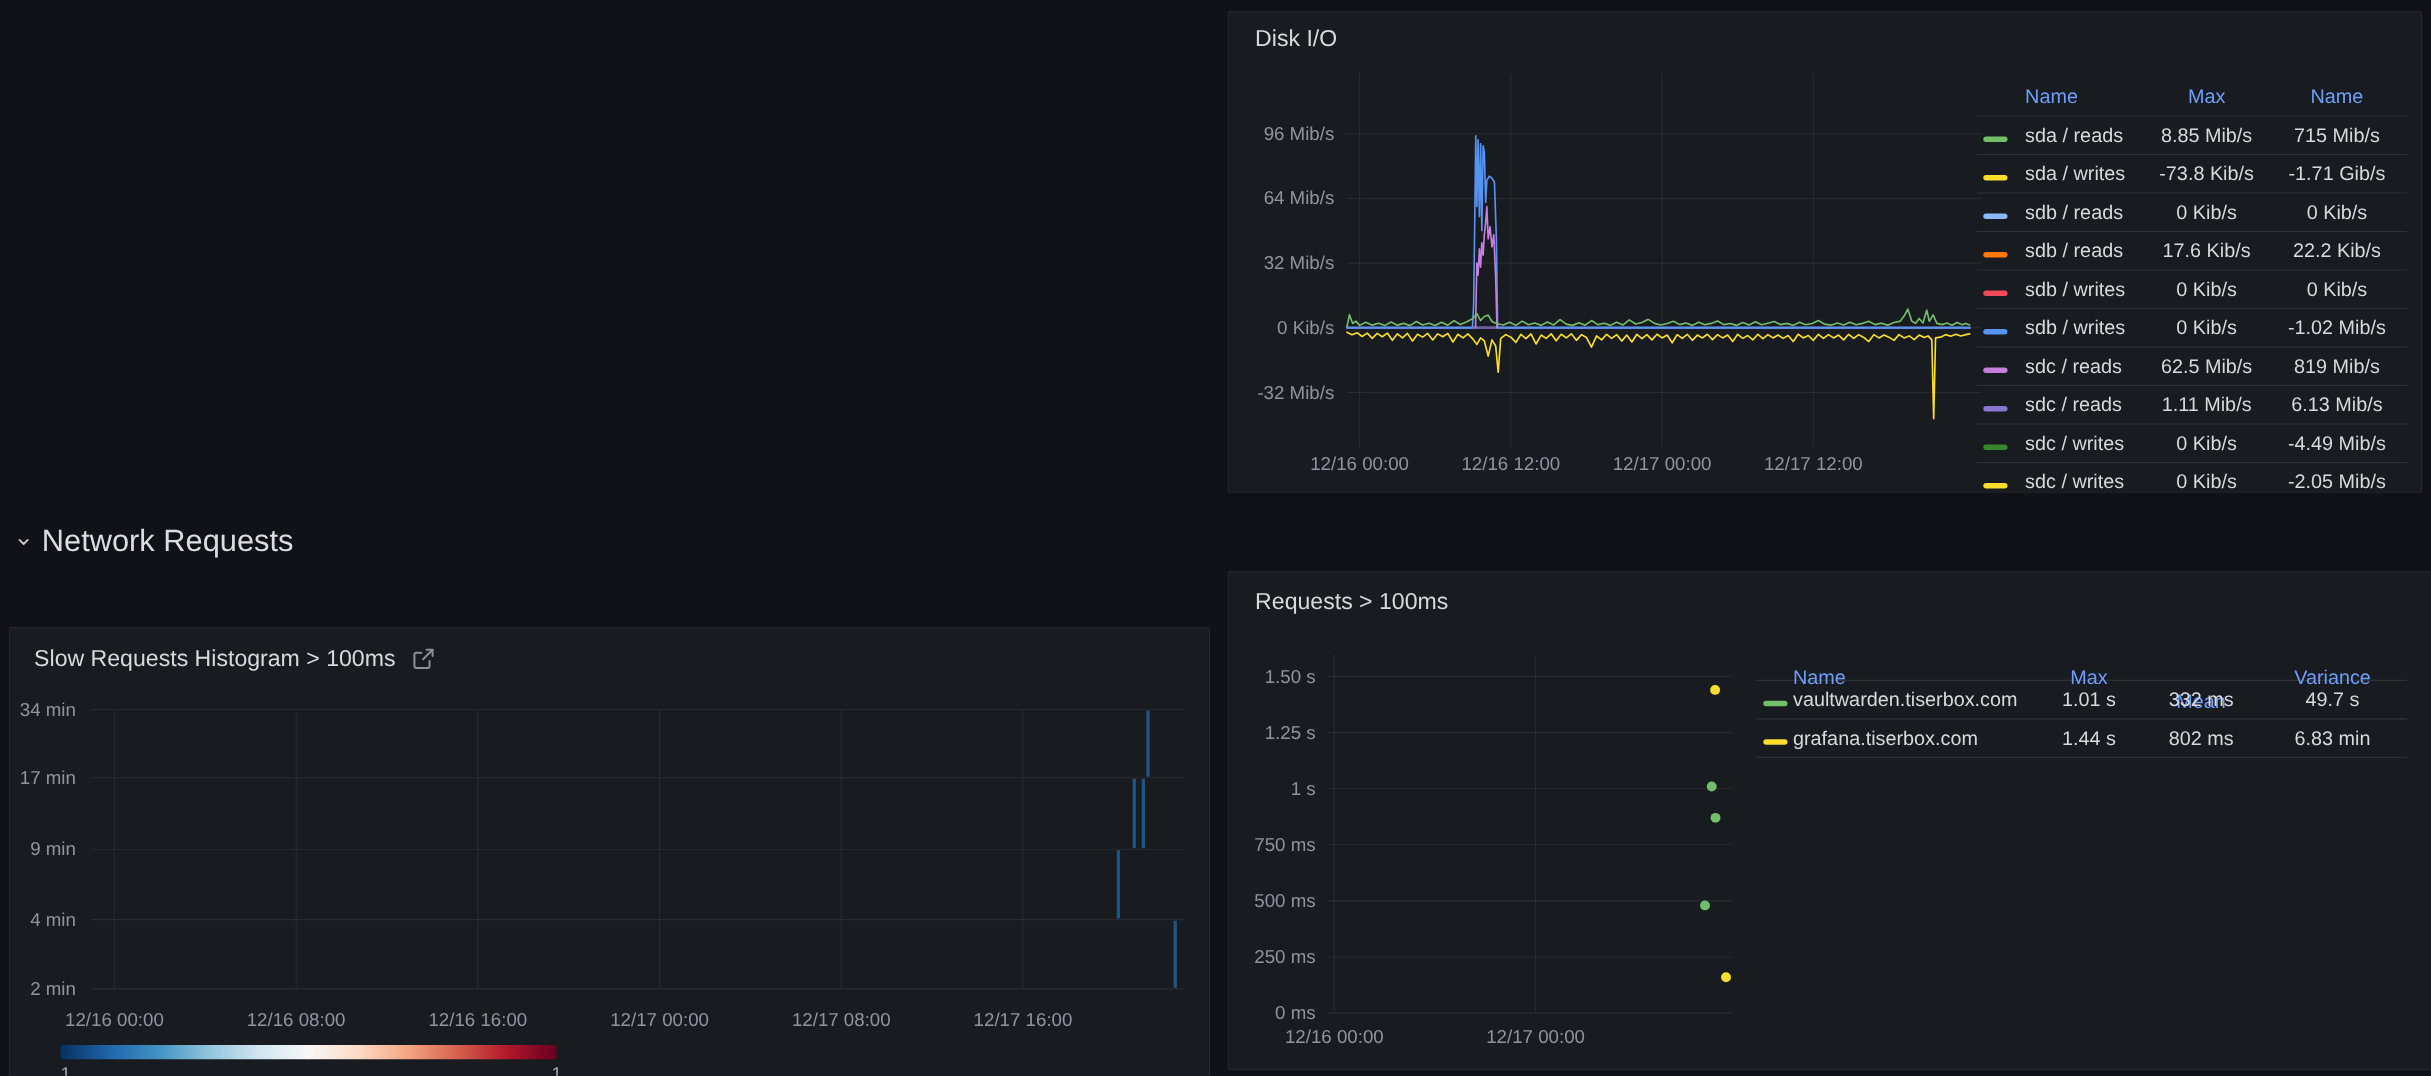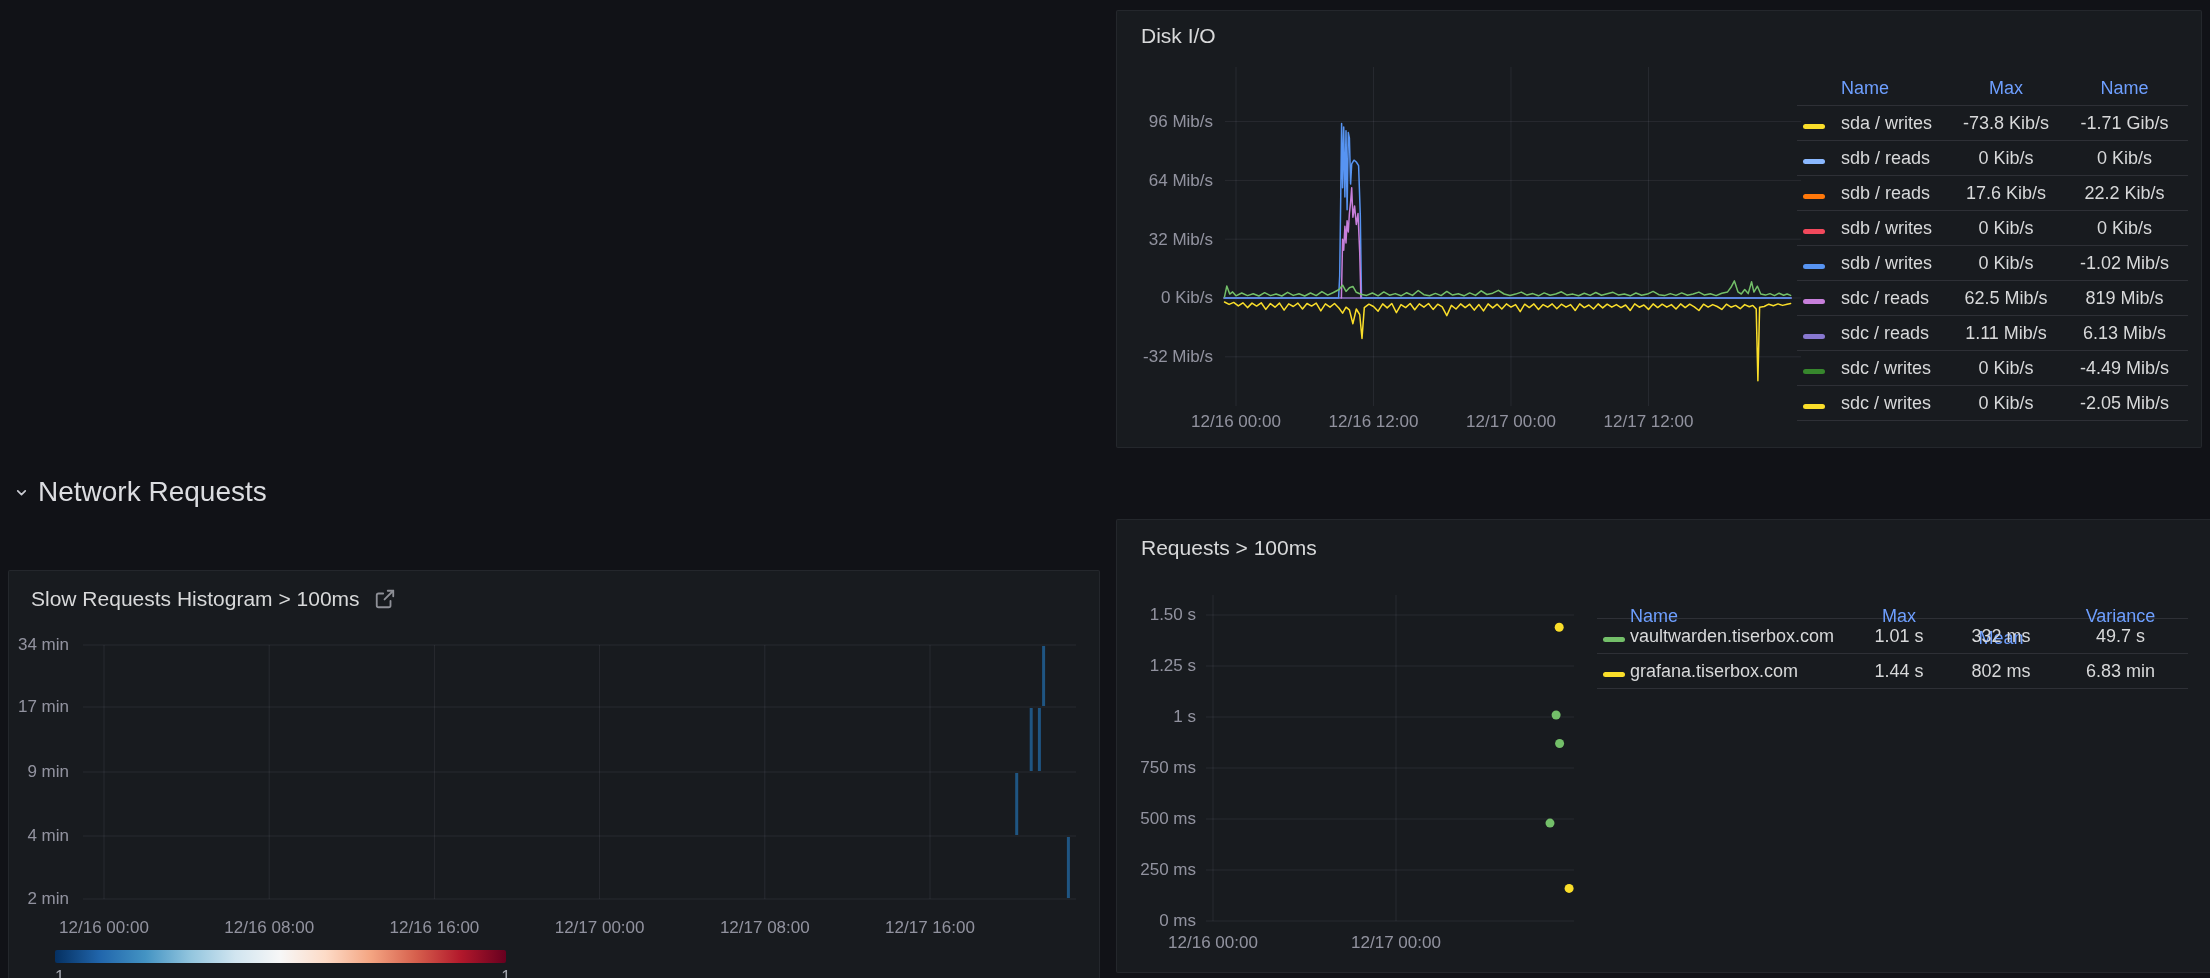--- a/index.html
+++ b/index.html
@@ -88,20 +88,26 @@
         <polyline points="107.5,285.9 109.8,275.1 112.7,283.1 115.6,280.9 119.0,284.8 124.7,282.0 130.5,284.6 136.2,282.8 141.9,285.0 147.6,281.7 153.4,284.6 159.1,283.0 164.8,285.0 170.6,281.3 176.3,284.4 182.0,282.8 187.7,285.0 193.5,282.0 199.2,284.6 204.9,280.6 210.7,284.1 216.4,281.5 222.1,278.5 225.6,274.1 229.0,280.4 232.4,276.7 235.9,275.4 239.3,281.3 243.9,283.3 249.6,284.4 255.4,282.0 261.1,284.8 266.8,280.9 272.5,284.2 278.3,282.6 284.0,284.8 289.7,281.7 295.5,284.4 301.2,279.5 306.9,283.7 312.6,284.8 318.4,282.4 324.1,284.6 329.8,280.4 335.6,284.1 341.3,282.8 347.0,284.8 352.7,281.9 358.5,284.4 364.2,279.8 369.9,283.5 375.7,282.2 381.4,279.3 387.1,283.0 392.9,284.4 398.6,283.1 404.3,281.1 410.0,284.1 415.8,282.6 421.5,284.8 427.2,281.9 433.0,284.2 438.7,283.0 444.4,280.8 450.1,284.1 455.9,283.1 461.6,284.8 467.3,282.2 473.1,284.4 478.8,281.5 484.5,284.2 490.2,282.8 496.0,281.3 501.7,284.1 507.4,283.0 513.2,284.8 518.9,282.0 524.6,284.2 530.4,283.1 536.1,280.4 541.8,283.7 547.5,284.6 553.3,282.6 559.0,284.4 564.7,281.9 570.5,284.2 576.2,283.0 581.9,281.1 587.6,284.1 593.4,282.8 599.1,284.6 604.8,282.2 610.6,280.9 614.0,276.3 617.4,269.9 620.9,280.8 624.3,283.0 627.7,278.5 631.2,282.6 634.6,270.8 636.9,281.1 640.4,275.2 643.8,283.0 648.4,284.1 653.0,282.6 657.5,284.6 662.1,282.2 666.7,284.2 670.1,283.0 673.6,284.4" fill="none" stroke="#73BF69" stroke-width="1.5" stroke-linejoin="round" stroke-linecap="round"></polyline>
         <polyline points="107.5,291.0 112.1,293.4 116.7,291.4 121.3,294.9 125.9,291.8 130.5,296.6 135.0,292.1 139.6,295.1 144.2,291.8 148.8,298.4 153.4,292.5 158.0,296.2 162.5,292.1 167.1,299.1 171.7,292.9 176.3,295.5 180.9,292.1 185.5,298.0 190.0,292.5 194.6,295.1 199.2,292.1 203.8,299.9 208.4,292.9 213.0,296.2 217.5,292.5 222.1,297.3 225.6,302.1 229.0,296.2 232.4,298.9 235.9,312.7 239.3,298.0 242.7,303.5 245.0,327.4 247.3,296.6 251.9,293.2 256.5,295.5 261.1,300.2 265.7,292.9 270.2,296.9 274.8,292.5 279.4,301.7 284.0,293.6 288.6,296.6 293.2,292.5 297.7,298.8 302.3,292.9 306.9,296.2 311.5,292.5 316.1,298.4 320.7,293.2 325.2,295.8 329.8,304.6 334.4,294.4 339.0,298.0 343.6,292.9 348.2,296.6 352.7,293.2 357.3,299.1 361.9,293.6 366.5,299.9 371.1,292.9 375.7,296.9 380.2,293.2 384.8,298.0 389.4,292.9 394.0,296.2 398.6,293.6 403.2,300.6 407.7,293.2 412.3,296.6 416.9,292.9 421.5,298.4 426.1,293.6 430.7,296.2 435.2,292.9 439.8,297.7 444.4,293.2 449.0,296.2 453.6,293.6 458.2,299.5 462.7,292.9 467.3,296.6 471.9,294.0 476.5,298.0 481.1,292.9 485.7,296.9 490.2,293.2 494.8,296.2 499.4,293.6 504.0,296.6 508.6,294.0 513.2,299.5 517.7,292.9 522.3,296.2 526.9,294.0 531.5,298.4 536.1,292.9 540.7,296.6 545.2,293.2 549.8,296.2 554.4,293.6 559.0,298.0 563.6,292.9 568.2,296.6 572.7,293.2 577.3,295.8 581.9,299.5 586.5,293.2 591.1,296.2 595.7,293.6 600.2,295.5 604.8,298.4 609.4,293.2 614.0,296.2 618.6,294.4 623.2,297.7 627.7,293.6 632.3,295.8 635.8,294.4 639.2,298.0 640.9,369.7 642.6,296.2 647.2,295.5 651.8,293.2 656.4,294.7 661.0,292.9 665.6,294.4 670.1,293.2 673.6,292.5" fill="none" stroke="#FADE2A" stroke-width="1.5" stroke-linejoin="round" stroke-linecap="round"></polyline>
       </g>
     </svg>
   <div class="legend" id="disk-legend">
       <div class="lrow">
         <span></span>
         <span class="hdrtxt">Name</span>
         <span class="hdrtxt num" style="color: rgb(110, 159, 255);">Max</span>
         <span class="hdrtxt num" style="color: rgb(110, 159, 255);">Name</span>
+      </div>
+      <div class="lrow">
+        <span><span class="swatch" style="background: rgb(115, 191, 105); display: inline-block;"></span></span>
+        <span class="name">sda / reads</span>
+        <span class="num">8.85 Mib/s</span>
+        <span class="num">715 Mib/s</span>
       </div>
       <div class="lrow">
         <span><span class="swatch" style="background: rgb(250, 222, 42); display: inline-block;"></span></span>
         <span class="name">sda / writes</span>
         <span class="num">-73.8 Kib/s</span>
         <span class="num">-1.71 Gib/s</span>
       </div>
       <div class="lrow">
         <span><span class="swatch" style="background: rgb(138, 184, 255); display: inline-block;"></span></span>
         <span class="name">sdb / reads</span>

